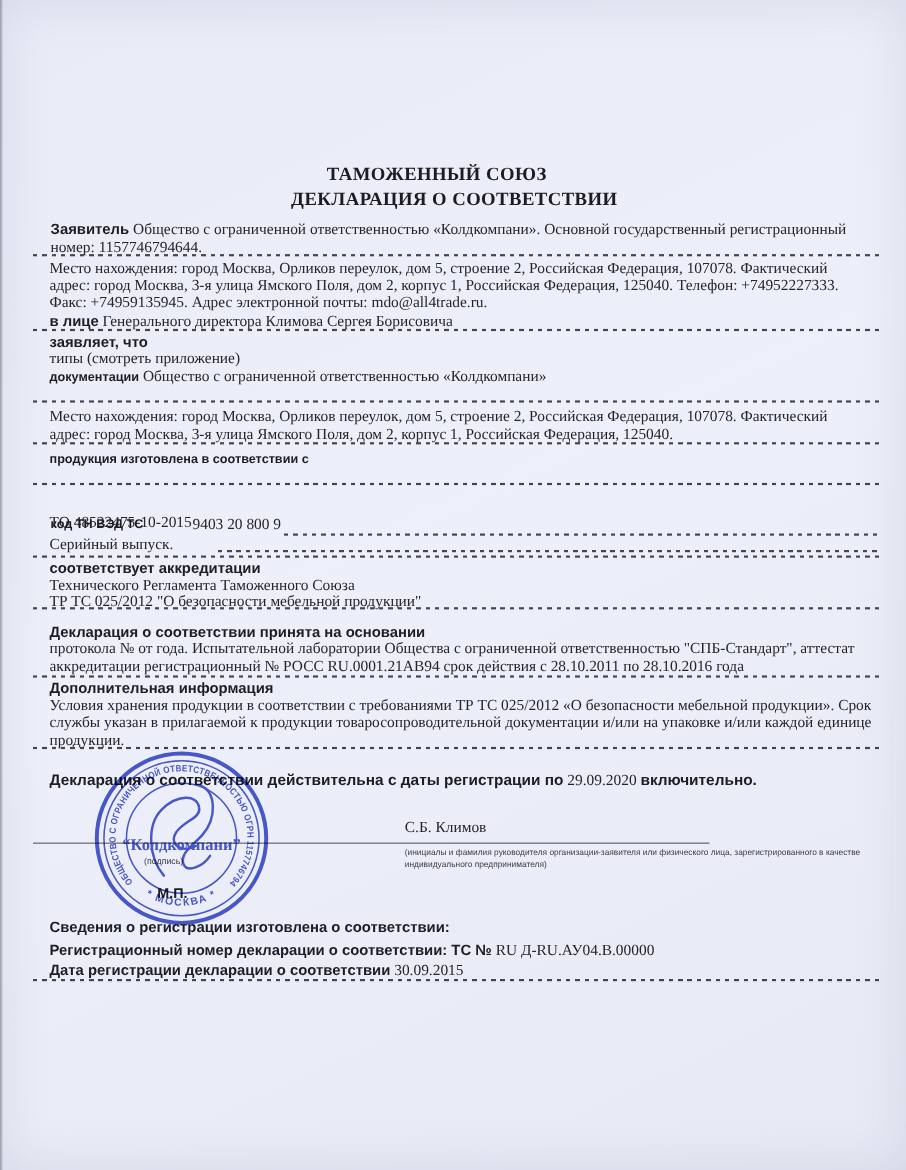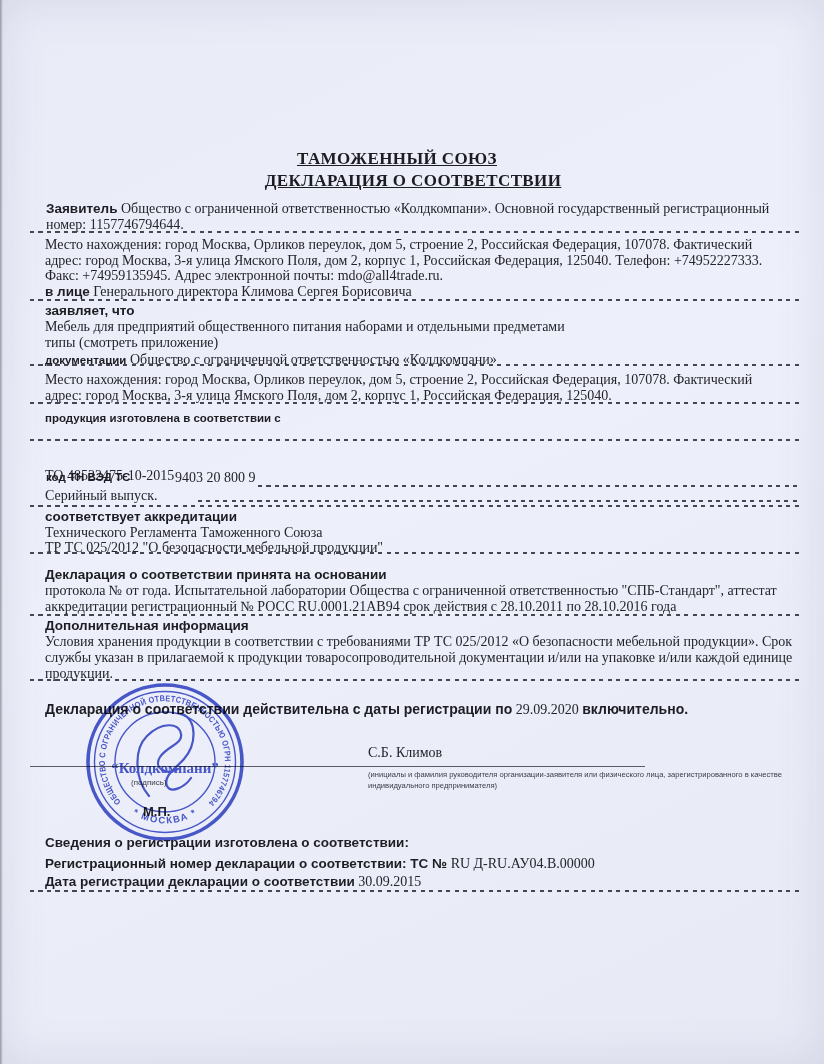--- a/index.html
+++ b/index.html
@@ -8,21 +8,21 @@
     width:824px;height:1064px;
     background:linear-gradient(155deg,#e9ebf7 0%,#edeffa 45%,#e7e9f5 100%);
     font-family:"Liberation Serif",serif;
     color:#24242a;
     overflow:hidden;
     box-shadow:inset 0 0 46px rgba(110,115,145,.16);
   }
   .edge-left{position:absolute;left:0;top:0;width:3px;height:100%;
     background:linear-gradient(90deg,rgba(90,92,105,.55),rgba(90,92,105,0));}
   .abs{position:absolute;white-space:nowrap;}
-  .ctr{text-align:center;text-decoration:underline;}
+  .ctr{text-align:center;}
   .title{font-family:"Liberation Serif",serif;font-weight:700;font-size:17px;line-height:21px;letter-spacing:.4px;color:#1c1c22;}
   .body-line{font:14px/15.5px "Liberation Serif",serif;}
   .lh16 .body-line{line-height:16.2px;}
   .lbl{font-family:"Liberation Sans",sans-serif;font-weight:700;font-size:13.5px;color:#1d1d23;}
   .lbl-sm{font-family:"Liberation Sans",sans-serif;font-weight:700;font-size:11.5px;color:#1d1d23;}
   .dash{position:absolute;height:2px;
     background:repeating-linear-gradient(90deg,#46464e 0,#46464e 4px,transparent 4px,transparent 8.5px);}
   .sigline{position:absolute;height:1.4px;background:#5b5b62;}
   .cap{font:7.6px/10.5px "Liberation Sans",sans-serif;color:#3c3c44;white-space:nowrap;}
   .mp{font-family:"Liberation Sans",sans-serif;font-weight:700;font-size:13px;color:#1d1d23;}
@@ -57,21 +57,20 @@
   </div>
 
   <div class="abs body-line" style="left:45px;top:284px;">
     <span class="lbl">в лице</span>
     <span>Генерального директора Климова Сергея Борисовича</span>
   </div>
   <div class="dash" style="left:30px;top:299px;width:770px;"></div>
 
   <div class="abs lh16" style="left:45px;top:303px;">
     <div class="body-line lbl">заявляет, что</div>
-    <div class="body-line">Мебель для предприятий общественного питания наборами и отдельными предметами</div>
     <div class="body-line">типы (смотреть приложение)</div>
     <div class="body-line">
       <span class="lbl-sm">документации</span>
       <span>Общество с ограниченной ответственностью «Колдкомпани»</span>
     </div>
   </div>
   <div class="dash" style="left:30px;top:364px;width:770px;"></div>
 
   <div class="abs" style="left:45px;top:372px;">
     <div class="body-line">Место нахождения: город Москва, Орликов переулок, дом 5, строение 2, Российская Федерация, 107078. Фактический</div>

